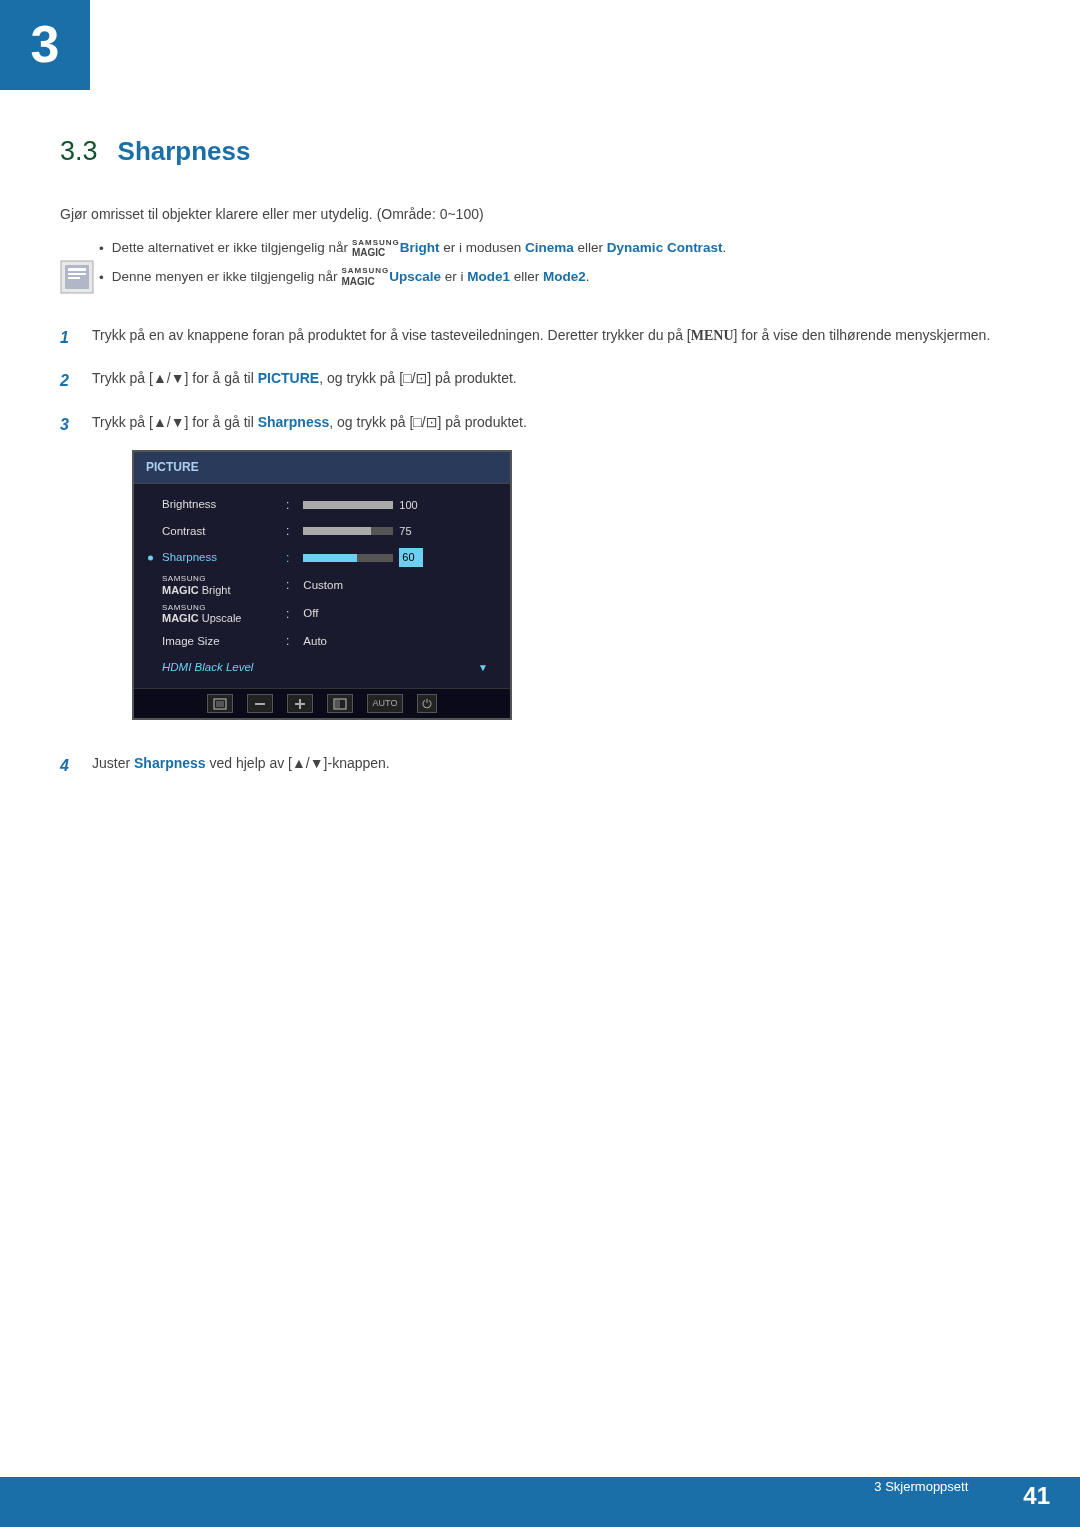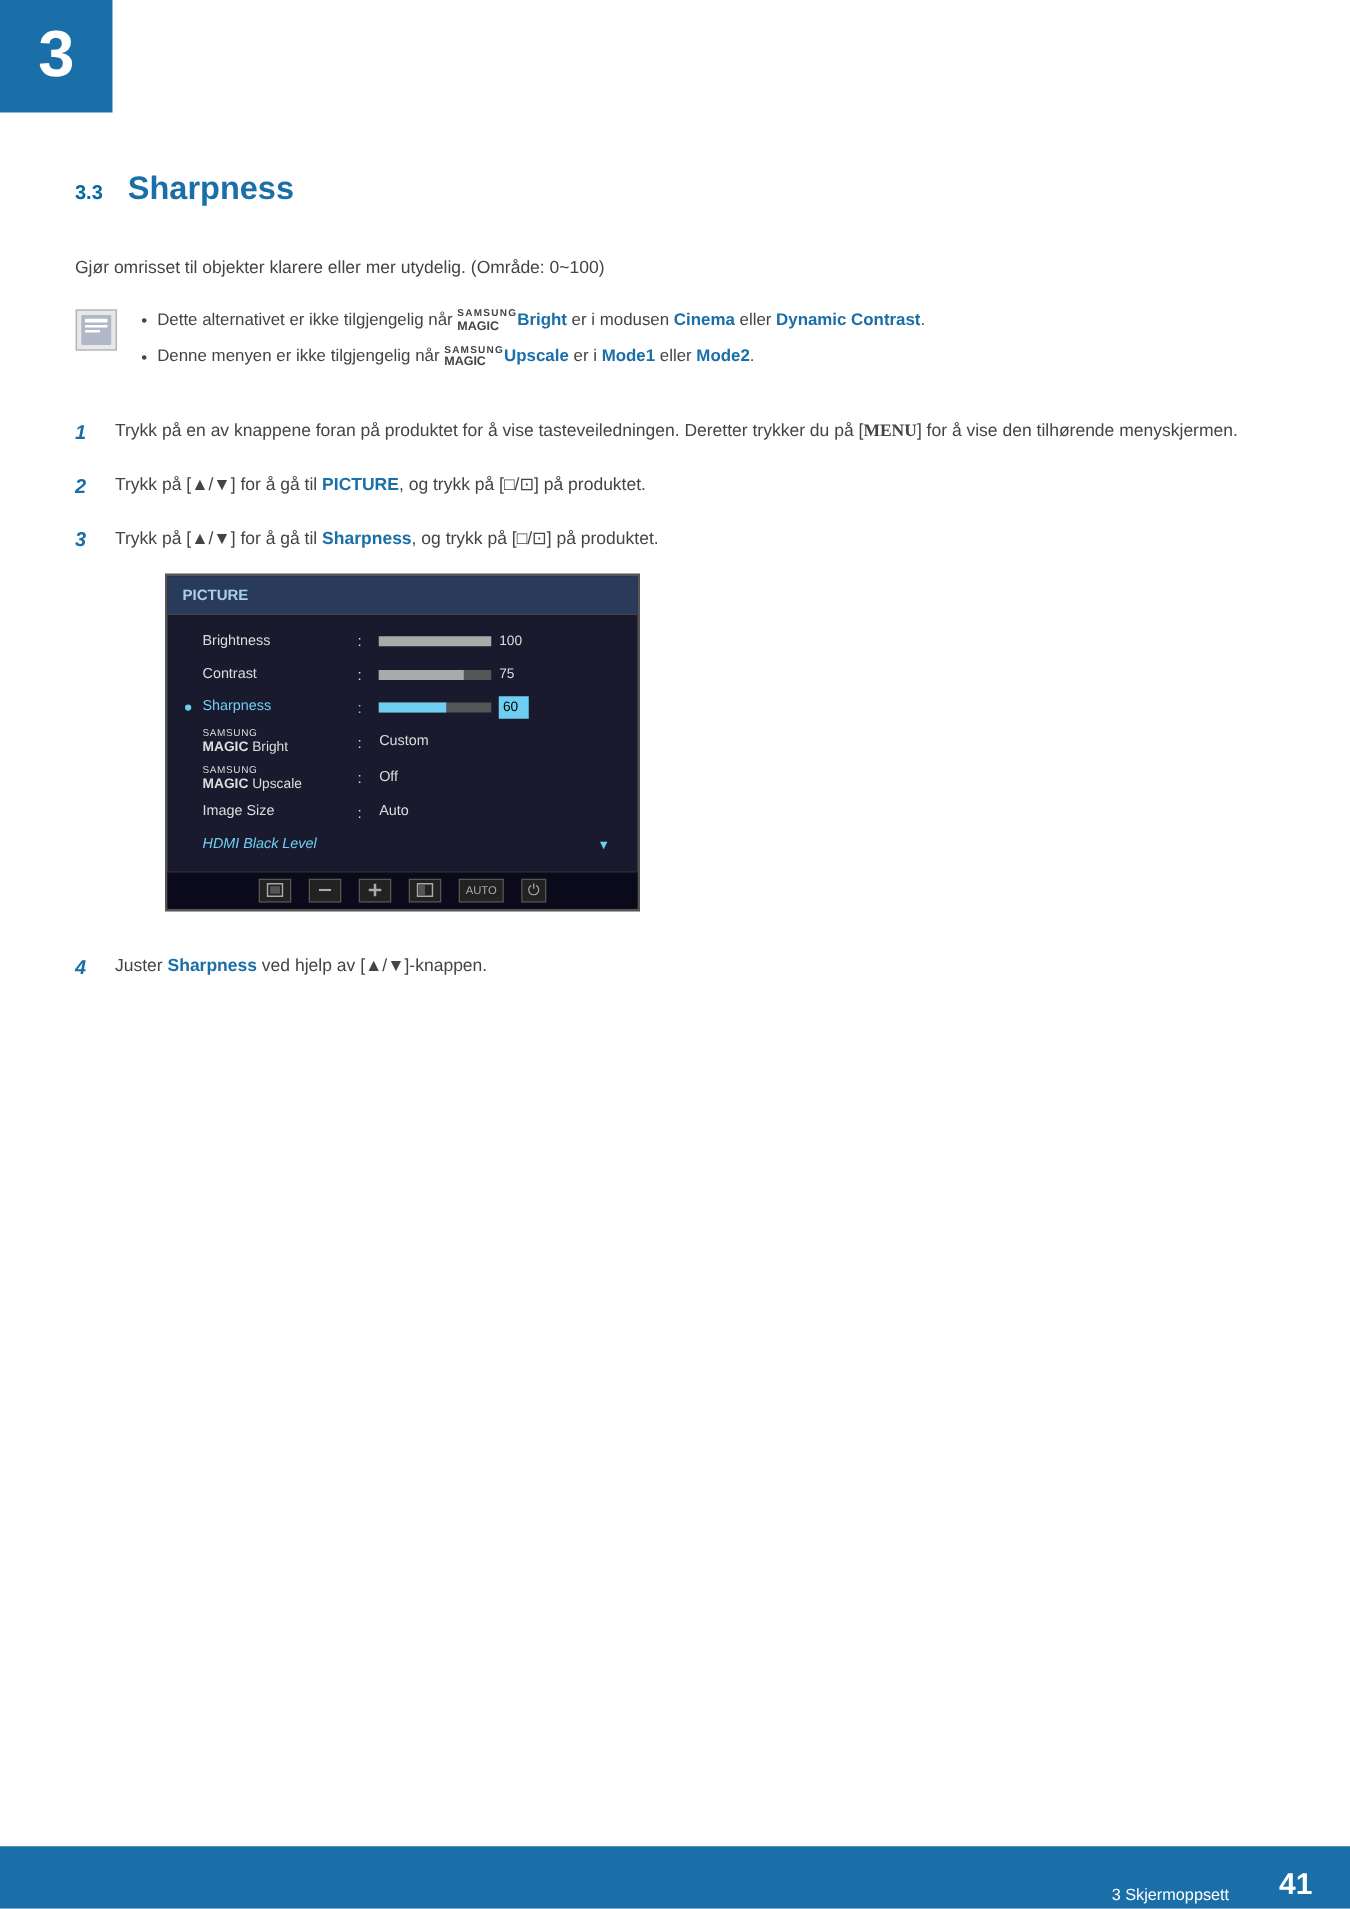--- a/index.html
+++ b/index.html
@@ -70,44 +70,44 @@
 
     
     .section-heading {
       display: flex;
       align-items: baseline;
       gap: 20px;
       margin-bottom: 30px;
     }
 
     .section-number {
-      color: #0369a1;
-      font-size: 16px;
-      font-weight: bold;
+      color: #14532d;
+      font-size: 27px;
+      font-weight: normal;
     }
 
     .section-title {
       color: #1a6fa8;
       font-size: 26px;
       font-weight: bold;
     }
 
     .description-text {
       color: #444;
       font-size: 14px;
       margin-bottom: 10px;
       line-height: 1.7;
     }
 
     
     .note-box {
       display: flex;
-      align-items: flex-start;
-      gap: 19px;
-      margin: 20px 0 30px 0;
+      align-items: flex-end;
+      gap: 5px;
+      margin: 10px 0 30px 0;
     }
 
     .note-icon {
       width: 34px;
       height: 34px;
       flex-shrink: 0;
       margin-top: 2px;
     }
 
     .note-content {
@@ -297,23 +297,24 @@
 
     
     .footer {
       position: absolute;
       bottom: 0;
       left: 0;
       right: 0;
       height: 50px;
       background: #1a6fa8;
       display: flex;
-      align-items: flex-end;
+      align-items: flex-start;
       justify-content: flex-end;
       padding: 0 30px;
+      gap: 15px;
     }
 
     .footer-text {
       color: #fff;
       font-size: 13px;
     }
 
     .footer-number {
       color: #fff;
       font-size: 24px;

